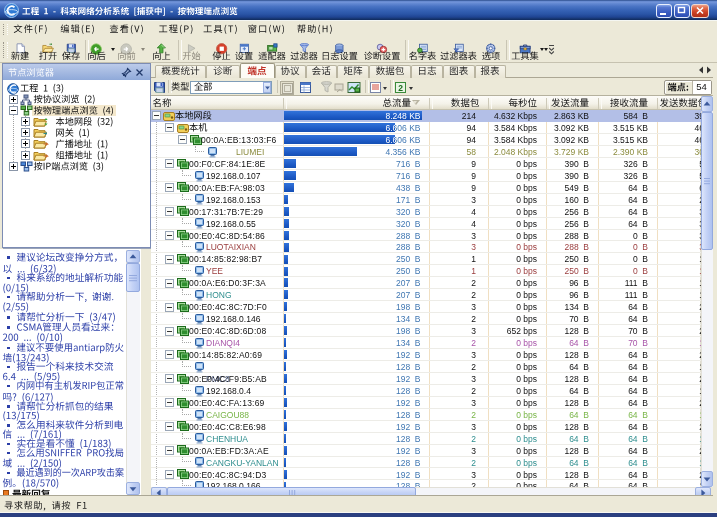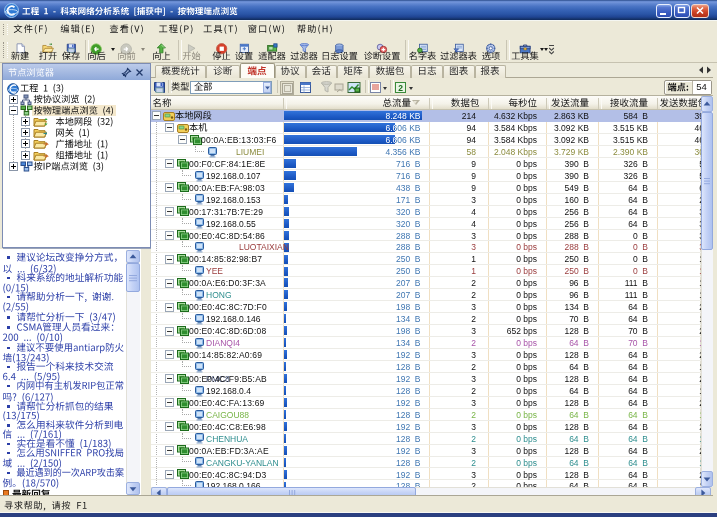--- a/index.html
+++ b/index.html
@@ -690,21 +690,21 @@
         <div style="position:absolute;left:473px;top:0;width:80px;height:11.95px;line-height:12.549999999999999px;text-align:right;color:#9a3c3c;white-space:pre;">3</div>
         <div style="position:absolute;left:31px;top:0;width:9px;height:5.975px;border-left:1px dotted #a8a8a8;border-bottom:1px dotted #a8a8a8;box-sizing:border-box;"></div>
         <div style="position:absolute;left:43px;top:0.8px;width:13px;height:11px;">
           <svg width="11" height="11">
             <rect x="1.5" y="0.5" width="8" height="7" rx="1" fill="#7db0e4" stroke="#2a5a9c"></rect>
             <rect x="2.8" y="1.8" width="5.4" height="4.4" rx="0.5" fill="#cfe2f8"></rect>
             <rect x="3.5" y="8" width="4" height="1.5" fill="#5a82b4"></rect>
             <rect x="2.5" y="9.5" width="6" height="1" fill="#8aa4c8"></rect>
           </svg>
         </div>
-        <div style="position:absolute;left:55px;top:0;height:11.95px;line-height:12.549999999999999px;color:#9a3c3c;white-space:pre;margin-left:33px;">LUOTAIXIAN</div>
+        <div style="position:absolute;left:55px;top:0;height:11.95px;line-height:12.549999999999999px;color:#9a3c3c;white-space:pre;">LUOTAIXIAN</div>
       </div>
       <div style="position:absolute;left:0;top:143.4px;width:550px;height:11.95px;border-bottom:1px solid #edece7;box-sizing:border-box;">
         <div style="position:absolute;left:189.5px;top:0;width:80px;height:11.95px;line-height:12.549999999999999px;text-align:right;color:#4077b2;white-space:pre;">250  B</div>
         <div style="position:absolute;left:133px;top:1.2px;width:4.2px;height:9px;background:linear-gradient(180deg,#3273da,#1b57c2 70%,#1550b4);overflow:hidden;"></div>
         <div style="position:absolute;left:245px;top:0;width:80px;height:11.95px;line-height:12.549999999999999px;text-align:right;color:#101010;white-space:pre;">1</div>
         <div style="position:absolute;left:306px;top:0;width:80px;height:11.95px;line-height:12.549999999999999px;text-align:right;color:#101010;white-space:pre;">0 bps</div>
         <div style="position:absolute;left:358px;top:0;width:80px;height:11.95px;line-height:12.549999999999999px;text-align:right;color:#101010;white-space:pre;">250  B</div>
         <div style="position:absolute;left:417px;top:0;width:80px;height:11.95px;line-height:12.549999999999999px;text-align:right;color:#101010;white-space:pre;">0  B</div>
         <div style="position:absolute;left:473px;top:0;width:80px;height:11.95px;line-height:12.549999999999999px;text-align:right;color:#101010;white-space:pre;">1</div>
         <div style="position:absolute;left:14px;top:1.4749999999999996px;width:9px;height:9px;">

